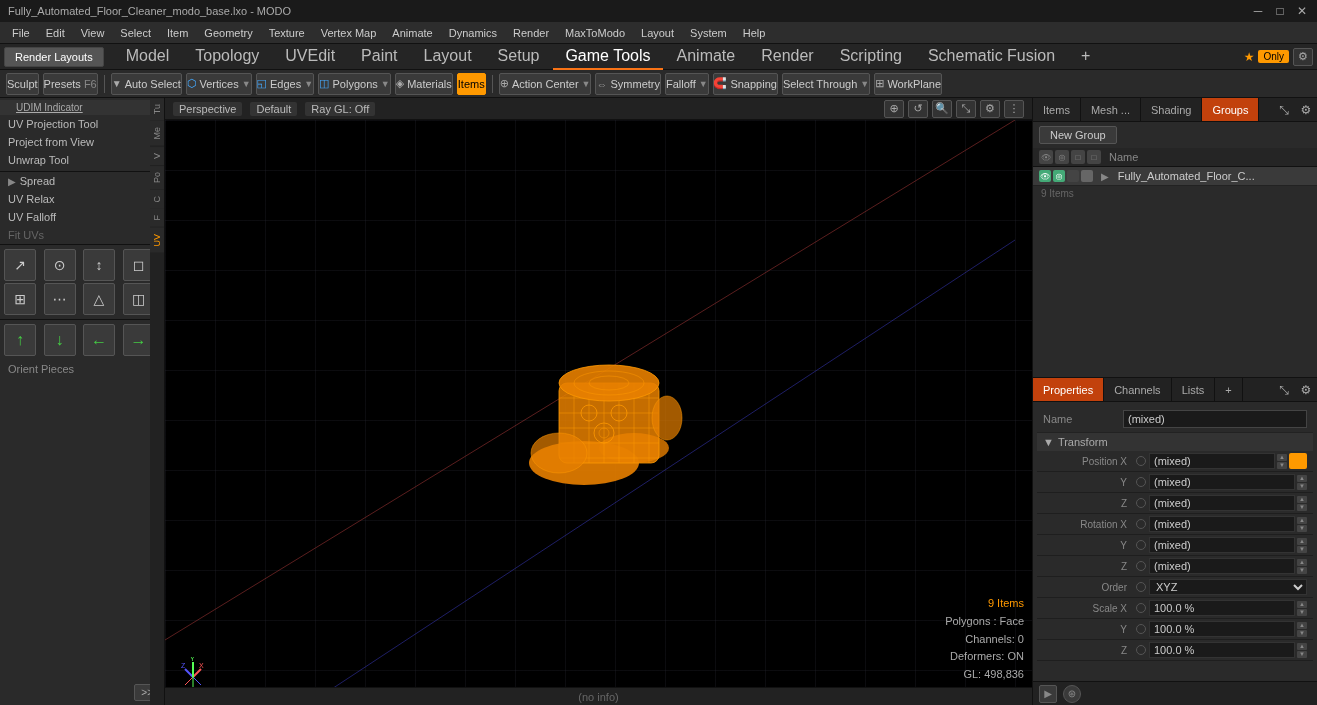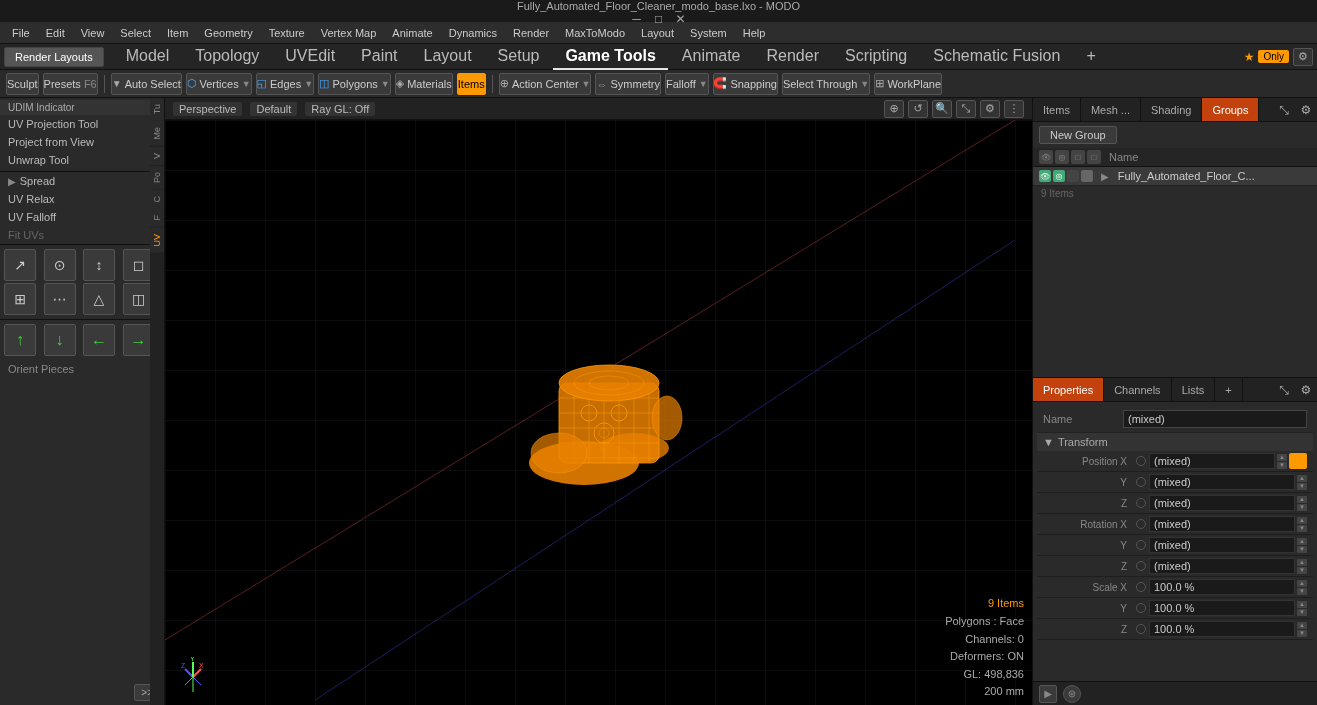--- a/index.html
+++ b/index.html
@@ -14,21 +14,20 @@
     }
 
     
     #title-bar {
       height: 22px;
       background: #1a1a1a;
       display: flex;
       align-items: center;
       padding: 0 8px;
       justify-content: space-between;
-      flex-direction: column;
     }
     #title-text { font-size: 11px; color: #aaa; }
     #window-controls { display: flex; gap: 8px; }
     .win-btn { width: 14px; height: 14px; color: #aaa; font-size: 12px; cursor: pointer; display: flex; align-items: center; justify-content: center; }
 
     
     #menu-bar {
       height: 22px;
       background: #2d2d2d;
       display: flex;
@@ -74,22 +73,21 @@
       font-size: 16px;
       color: #bbb;
       cursor: pointer;
       height: 26px;
       display: flex;
       align-items: center;
       border-bottom: 2px solid transparent;
     }
     .layout-tab.active {
       color: #fff;
-      border-bottom: 2px solid #e5e5e5;
-      font-weight: bold;
+      border-bottom: 2px solid #f97316;
     }
     .layout-spacer { flex: 1; }
     .layout-right { display: flex; align-items: center; gap: 4px; }
     .star-badge {
       background: #f90;
       color: #000;
       padding: 1px 5px;
       font-size: 10px;
       border-radius: 2px;
     }
@@ -143,21 +141,22 @@
       font-size: 11px;
       color: #bbb;
       cursor: pointer;
       display: flex;
       align-items: center;
     }
     .left-item.header {
       background: #333;
       color: #aaa;
       font-size: 10px;
-      padding: 2px 8px;
+      padding: 2px 16px;
+      text-decoration: underline;
     }
     .left-tools-grid {
       display: grid;
       grid-template-columns: repeat(4, 1fr);
       gap: 2px;
       padding: 4px;
     }
     .tool-icon-btn {
       width: 32px;
       height: 32px;
@@ -840,20 +839,23 @@
           <line x1="20" y1="20" x2="12" y2="12" stroke="#55f" stroke-width="2"></line>
           <line x1="20" y1="20" x2="28" y2="28" stroke="#55f" stroke-width="1"></line>
           <line x1="20" y1="20" x2="20" y2="5" stroke="#5f5" stroke-width="2"></line>
           <line x1="20" y1="20" x2="20" y2="35" stroke="#5f5" stroke-width="1"></line>
           <text x="26" y="11" fill="#f55" font-size="7">X</text>
           <text x="8" y="11" fill="#55f" font-size="7">Z</text>
           <text x="17" y="4" fill="#5f5" font-size="7">Y</text>
         </svg>
       </div>
 
+      <div id="bottom-status">
+        <span>(no info)</span>
+      </div>
     </div>
   </div>
 
   <div id="right-panel">
 
     <div id="right-top">
       <div id="right-top-tabs">
         <div class="rpanel-tab">Items</div>
         <div class="rpanel-tab">Mesh ...</div>
         <div class="rpanel-tab">Shading</div>
@@ -970,20 +972,27 @@
         <div class="prop-row">
           <span class="prop-row-label">Z</span>
           <div class="prop-row-dot"></div>
           <input class="prop-row-value" value="(mixed)" readonly="" style="background: rgb(26, 26, 26); border: 1px solid rgb(51, 51, 51); color: rgb(204, 204, 204); font-size: 11px; padding: 1px 4px; height: 16px; width: 80px;">
           <div class="prop-row-arrows">
             <div class="prop-arrow">▲</div>
             <div class="prop-arrow">▼</div>
           </div>
         </div>
 
+        <div class="prop-row">
+          <span class="prop-row-label">Order</span>
+          <div class="prop-row-dot"></div>
+          <select class="prop-row-select" style="background:#1a1a1a;border:1px solid #333;color:#ccc;font-size:11px;height:16px;width:90px;">
+            <option>XYZ</option>
+          </select>
+        </div>
 
         <div class="prop-row">
           <span class="prop-row-label">Scale X</span>
           <div class="prop-row-dot"></div>
           <input class="prop-row-value" value="100.0 %" readonly="" style="background: rgb(26, 26, 26); border: 1px solid rgb(51, 51, 51); color: rgb(204, 204, 204); font-size: 11px; padding: 1px 4px; height: 16px; width: 80px;">
           <div class="prop-row-arrows">
             <div class="prop-arrow">▲</div>
             <div class="prop-arrow">▼</div>
           </div>
         </div>

